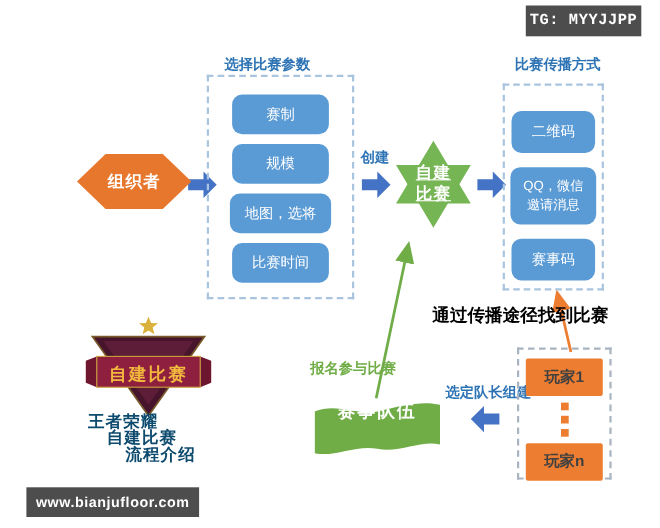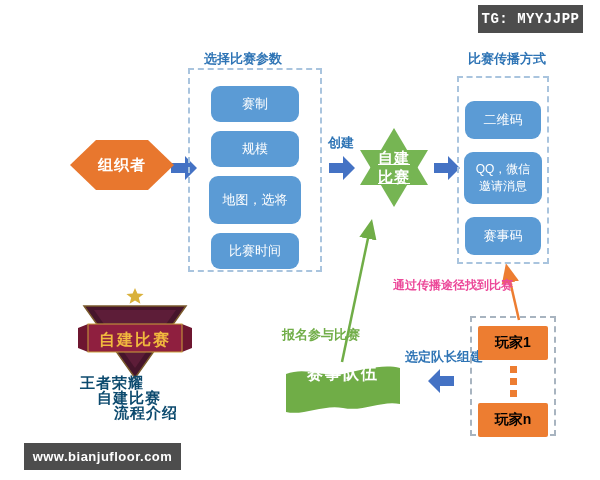--- a/index.html
+++ b/index.html
@@ -18,21 +18,21 @@
   
   .dashed-box{border:2px dashed #A9C4DE;box-sizing:border-box;display:flex;flex-direction:column;align-items:center;}
   .dashed-box.players{border-color:#A8B4C0;}
   
   .flow-btn{
     background:#5B9BD5;color:#fff;border-radius:9px;display:flex;align-items:center;justify-content:center;
     font-size:13px;text-align:center;white-space:pre-line;line-height:1.35;box-sizing:border-box;flex:none;
   }
   
   .player-btn{
-    background:#ED7D31;color:#000000;font-weight:bold;font-size:14px;display:flex;align-items:center;justify-content:center;
+    background:#ED7D31;color:#404040;font-weight:bold;font-size:14px;display:flex;align-items:center;justify-content:center;
     border-radius:2px;flex:none;
   }
   .dot{width:7px;height:7px;background:#ED7D31;flex:none;}
   
   .hexagon{
     background:#E8772E;color:#fff;font-weight:bold;font-size:15px;display:flex;align-items:center;justify-content:center;
     clip-path:polygon(25% 0,75% 0,100% 50%,75% 100%,25% 100%,0 50%);letter-spacing:1px;
   }
   .star-text{display:flex;flex-direction:column;align-items:center;justify-content:center;
     color:#fff;font-weight:bold;font-size:15px;line-height:1.3;letter-spacing:1px;}
@@ -87,21 +87,21 @@
   </svg>
 
   <div class="hexagon abs" style="left:70px;top:140px;width:104px;height:50px;">
     <span>组织者</span>
   </div>
 
   <div class="group-label abs" style="left:204px;top:50px;">选择比赛参数</div>
   <div class="dashed-box abs" style="left:188px;top:68px;width:134px;height:204px;padding-top:16px;gap:9px;">
     <div class="flow-btn" style="width:88px;height:36px;">赛制</div>
     <div class="flow-btn" style="width:88px;height:36px;">规模</div>
-    <div class="flow-btn" style="width:92px;height:48px;text-align:center;">地图，选将</div>
+    <div class="flow-btn" style="width:92px;height:36px;text-align:center;">地图，选将</div>
     <div class="flow-btn" style="width:88px;height:36px;">比赛时间</div>
   </div>
 
   <div class="small-label abs" style="left:328px;top:134px;color:#2E74B5;font-size:13px;">创建</div>
 
   <svg class="abs" style="left:355px;top:127px;" width="78" height="82">
     <polygon points="39,1 5,58 73,58" fill="#76B553"></polygon>
     <polygon points="39,80 5,23 73,23" fill="#76B553"></polygon>
   </svg>
   <div class="star-text abs" style="left:355px;top:127px;width:78px;height:80px;text-decoration:underline;">
@@ -110,21 +110,21 @@
   </div>
 
   <div class="group-label abs" style="left:468px;top:50px;">比赛传播方式</div>
   <div class="dashed-box abs" style="left:457px;top:76px;width:92px;height:188px;padding-top:15px;gap:13px;justify-content:center;">
     <div class="flow-btn" style="width:76px;height:38px;">二维码</div>
     <div class="flow-btn" style="width:78px;height:52px;font-size:12px;">QQ，微信
 邀请消息</div>
     <div class="flow-btn" style="width:76px;height:38px;">赛事码</div>
   </div>
 
-  <div class="small-label abs" style="left:393px;top:277px;color:#ec4899;font-size:12px;">通过传播途径找到比赛</div>
+  <div class="small-label abs" style="left:393px;top:277px;color:#000000;font-size:16px;">通过传播途径找到比赛</div>
 
   <div class="small-label abs" style="left:282px;top:326px;color:#70AD47;font-size:13px;">报名参与比赛</div>
 
   <div class="small-label abs" style="left:405px;top:348px;color:#2E74B5;font-size:13px;">选定队长组建</div>
 
   <svg class="abs" style="left:286px;top:362px;" width="114" height="58">
     <path d="M0,12 C20,4 40,16 57,12 C78,7 98,2 114,6 L114,42 C96,38 78,50 57,46 C38,42 18,54 0,50 Z" fill="#70AD47"></path>
   </svg>
   <div class="banner-text abs" style="left:286px;top:364px;width:114px;height:50px;">
     <span>赛事队伍</span>

